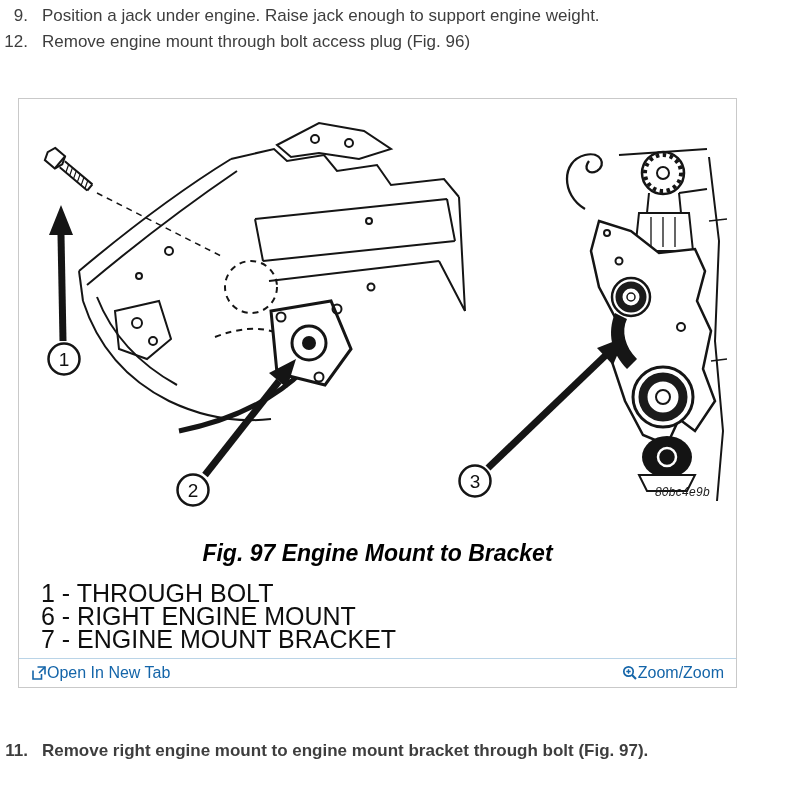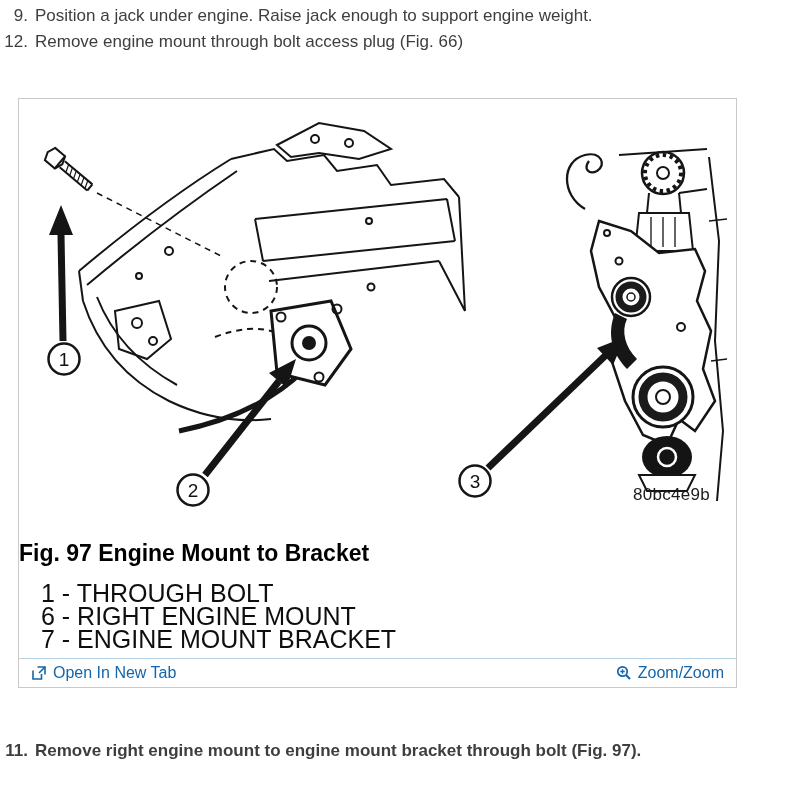--- a/index.html
+++ b/index.html
@@ -3,52 +3,52 @@
 <meta charset="utf-8">
 <style>
   html,body{margin:0;padding:0;}
   body{
     width:802px;height:794px;position:relative;background:#ffffff;
     font-family:"Liberation Sans",sans-serif;overflow:hidden;
   }
   .steps-top{position:absolute;top:3px;left:0;right:0;}
   .step{display:flex;font-size:17px;color:#3e3e3e;line-height:26px;}
   .step-num{width:28px;text-align:right;flex:none;}
-  .step-text{margin-left:7px;}
+  .step-text{margin-left:14px;}
   .figure-panel{
     position:absolute;left:18px;top:98px;width:719px;height:590px;
     border:1px solid #c9c9c9;box-sizing:border-box;background:#fff;
   }
   .diagram-svg{position:absolute;left:0;top:2px;}
-  .watermark{position:absolute;top:386px;right:26px;font-size:17px;color:#1c1c1c;letter-spacing:.3px;}
+  .watermark{position:absolute;top:386px;right:26px;font-size:12px;color:#1c1c1c;letter-spacing:.3px;font-style:italic;}
   .caption{
-    position:absolute;top:441px;left:0;width:100%;text-align:left;
-    font-weight:bold;font-size:23px;color:#000;
+    position:absolute;top:441px;left:0;width:100%;text-align:center;
+    font-style:italic;font-weight:bold;font-size:23px;color:#000;
   }
   .legend{position:absolute;top:483px;left:22px;color:#0e0e0e;font-size:25px;line-height:23px;}
   .toolbar{
     position:absolute;left:0;right:0;bottom:0;height:29px;border-top:1px solid #bad4e7;
     display:flex;align-items:center;justify-content:space-between;padding:0 12px;box-sizing:border-box;
   }
-  .tb-link{display:flex;align-items:center;gap:6px;color:#1465a9;font-size:16px;text-decoration:none;cursor:pointer;}
+  .tb-link{display:flex;align-items:center;color:#1465a9;font-size:16px;text-decoration:none;cursor:pointer;}
   .steps-bottom{position:absolute;top:738px;left:0;right:0;font-weight:bold;}
 </style>
 </head>
 <body>
 
 <main>
 
   <section class="steps-top">
     <div class="step">
       <span class="step-num">9.</span>
       <span class="step-text">Position a jack under engine. Raise jack enough to support engine weight.</span>
     </div>
     <div class="step">
       <span class="step-num">12.</span>
-      <span class="step-text">Remove engine mount through bolt access plug (Fig. 66)</span>
+      <span class="step-text">Remove engine mount through bolt access plug (Fig. 96)</span>
     </div>
   </section>
 
   <figure class="figure-panel" style="margin:0;">
 
     <svg class="diagram-svg" width="717" height="445" viewBox="0 0 717 445">
 
       <g stroke="#151515" fill="none" stroke-width="2">
         <g transform="translate(31,53) rotate(40)">
           <polygon points="0,-8 13,-8 16,0 13,8 0,8 -3,0" fill="#fff"></polygon>

